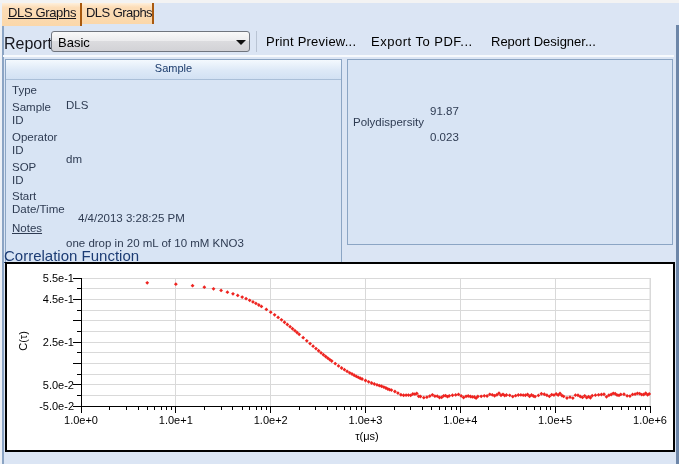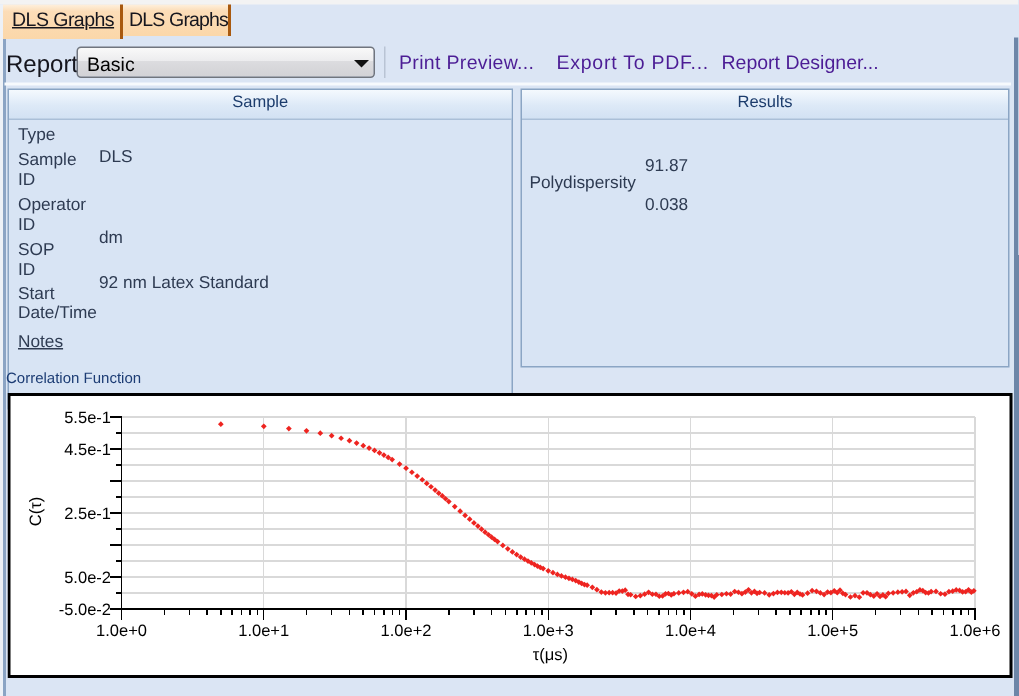--- a/index.html
+++ b/index.html
@@ -18,32 +18,32 @@
 #tab1 span{position:absolute;left:6px;top:2px;text-decoration:underline;}
 #tab2 span{position:absolute;left:4px;top:2px;letter-spacing:-0.55px;}
 
 #rlabel{left:4px;top:35px;font-size:16px;color:#16161e;}
 #combo{left:51px;top:31px;width:199px;height:21px;border:1px solid #70757e;border-radius:3px;
   background:linear-gradient(#f9f9f9 0%,#ececee 45%,#dcdcdf 46%,#d2d2d6 100%);box-sizing:border-box;text-align:center;}
 #combo .txt{position:absolute;left:6px;top:3px;font-size:13px;color:#000;}
 #combo .arr{position:absolute;right:3px;top:8px;width:0;height:0;
   border-left:5px solid transparent;border-right:5px solid transparent;border-top:5px solid #111;}
 #tbsep{left:256px;top:31px;width:1px;height:21px;background:#b9c4d4;}
-.tbtn{font-size:13px;color:#4c1d95;top:34px;}
+.tbtn{font-size:13px;color:#000000;top:34px;}
 
 .panel{border:1px solid #8ba5c4;background:#d8e4f4;box-sizing:border-box;}
 .phead{position:absolute;left:0;top:0;right:0;height:17px;border-bottom:1px solid #aabfd8;
   background:linear-gradient(#f4f9fe,#dde9f7 55%,#d2e1f3);text-align:center;
   font-size:11px;color:#1c3c6c;padding-top:2px;}
 #sample{left:5px;top:59px;width:337px;height:214px;}
 #results{left:347px;top:59px;width:326px;height:186px;}
 .lab{position:absolute;font-size:11.5px;color:#2e3b52;line-height:13px;}
 .val{position:absolute;font-size:11.5px;color:#2e3b52;line-height:13px;margin-top:15px;}
 
-#cftitle{left:4px;top:247px;font-size:10px;color:#1c3c74;}
+#cftitle{left:4px;top:247px;font-size:15px;color:#1c3c74;text-decoration:underline;}
 #chart{left:5px;top:262px;}
 </style></head><body>
 <div class="abs" id="topstrip"></div>
 <div class="abs" id="leftb"></div>
 <div class="abs" id="leftb2"></div>
 <div class="abs" id="rightb"></div>
 <div class="abs" id="tab1">
     <span class="tabtxt">DLS Graphs</span>
   </div>
 <div class="abs" id="tab2">
@@ -53,39 +53,39 @@
 <div class="abs" id="tsep2"></div>
 <div class="abs" id="rlabel">Report:</div>
 <div class="abs" id="combo">
     <span class="txt">Basic</span>
     <span class="arr"></span>
   </div>
 <div class="abs" id="tbsep"></div>
 <div class="abs" style="left:3px;top:54.5px;width:671px;height:2px;background:#f7fafd;"></div>
 <div class="abs tbtn" style="left:266px;letter-spacing:0.22px;">Print Preview...</div>
 <div class="abs tbtn" style="left:371px;letter-spacing:0.5px;">Export To PDF...</div>
-<div class="abs tbtn" style="left:481px;">Report Designer...</div>
+<div class="abs tbtn" style="left:491px;">Report Designer...</div>
 
 <div class="abs panel" id="sample">
     <div class="phead">Sample</div>
  <div class="lab" style="left:6px;top:24px;">Type</div>
     <div class="val" style="left:60px;top:24px;">DLS</div>
  <div class="lab" style="left:6px;top:41px;">Sample<br>ID</div>
  <div class="lab" style="left:6px;top:71px;">Operator<br>ID</div>
     <div class="val" style="left:60px;top:78px;">dm</div>
  <div class="lab" style="left:6px;top:101px;">SOP<br>ID</div>
-    <div class="val" style="left:60px;top:108px;">92 nm Latex Standard</div>
  <div class="lab" style="left:6px;top:130px;">Start<br>Date/Time</div>
+    <div class="val" style="left:72px;top:137px;">4/4/2013 3:28:25 PM</div>
  <div class="lab" style="left:6px;top:162px;text-decoration:underline;">Notes</div>
+    <div class="val" style="left:60px;top:162px;">one drop in 20 mL of 10 mM KNO3</div>
 </div>
 <div class="abs panel" id="results">
-    <div class="phead">Results</div>
     <div class="val" style="left:82px;top:30px;">91.87</div>
  <div class="lab" style="left:5px;top:56px;">Polydispersity</div>
-    <div class="val" style="left:82px;top:56px;">0.038</div>
+    <div class="val" style="left:82px;top:56px;">0.023</div>
 </div>
 
 <div class="abs" id="cftitle">Correlation Function</div>
 <svg class="abs" id="chart" width="671" height="191" viewBox="5 262 671 191">
  <rect x="6" y="263" width="668" height="188" fill="#ffffff" stroke="#000000" stroke-width="2"></rect>
  <g stroke="#d9d9d9" stroke-width="1" shape-rendering="crispEdges">
   <line x1="81" y1="278.0" x2="650" y2="278.0"></line>
   <line x1="81" y1="288.7" x2="650" y2="288.7"></line>
   <line x1="81" y1="299.3" x2="650" y2="299.3"></line>
   <line x1="81" y1="310.0" x2="650" y2="310.0"></line>

